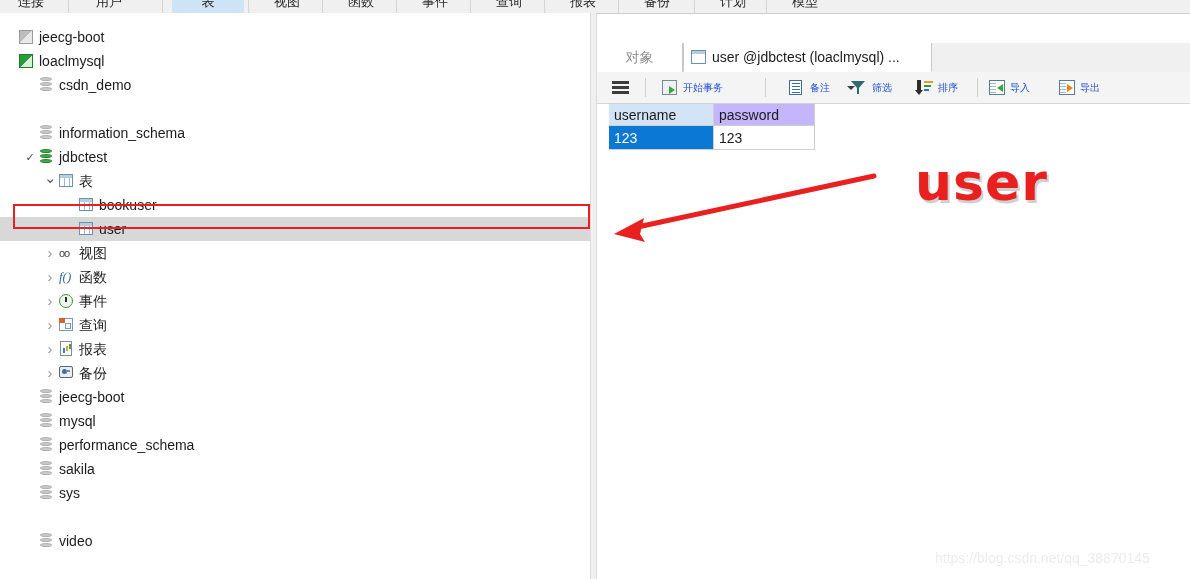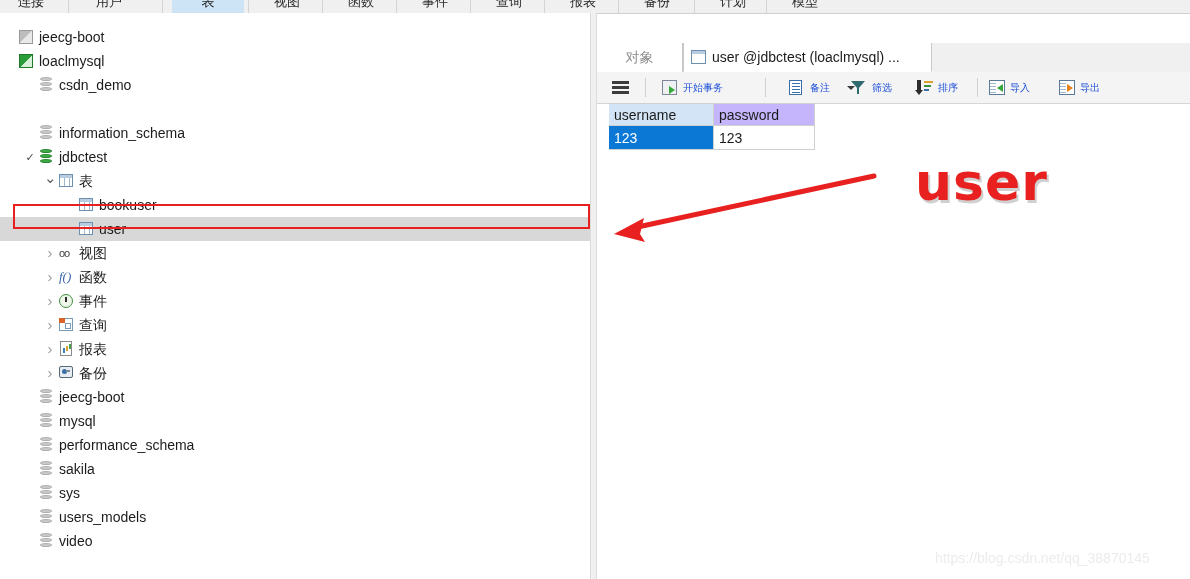--- a/index.html
+++ b/index.html
@@ -305,30 +305,20 @@
     </div>
     <div class="tree-row" style="top: 444px;">
       <span class="ticon" style="left:38px">
         <span class="ic-db">
           <i></i>
           <i></i>
           <i></i>
         </span>
       </span>
       <span class="tlabel" style="left:59px">sakila</span>
-    </div>
-    <div class="tree-row" style="top: 492px;">
-      <span class="ticon" style="left:38px">
-        <span class="ic-db">
-          <i></i>
-          <i></i>
-          <i></i>
-        </span>
-      </span>
-      <span class="tlabel" style="left:59px">users_models</span>
     </div>
     <div class="tree-row" style="top: 516px;">
       <span class="ticon" style="left:38px">
         <span class="ic-db">
           <i></i>
           <i></i>
           <i></i>
         </span>
       </span>
       <span class="tlabel" style="left:59px">video</span>

